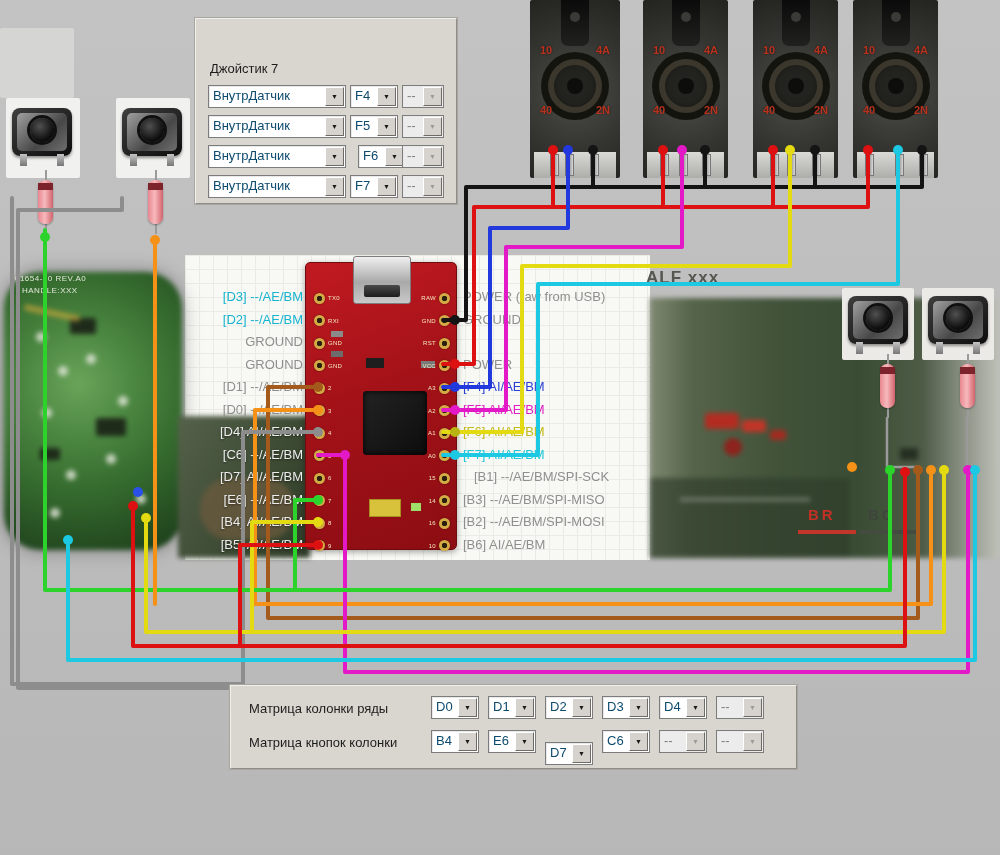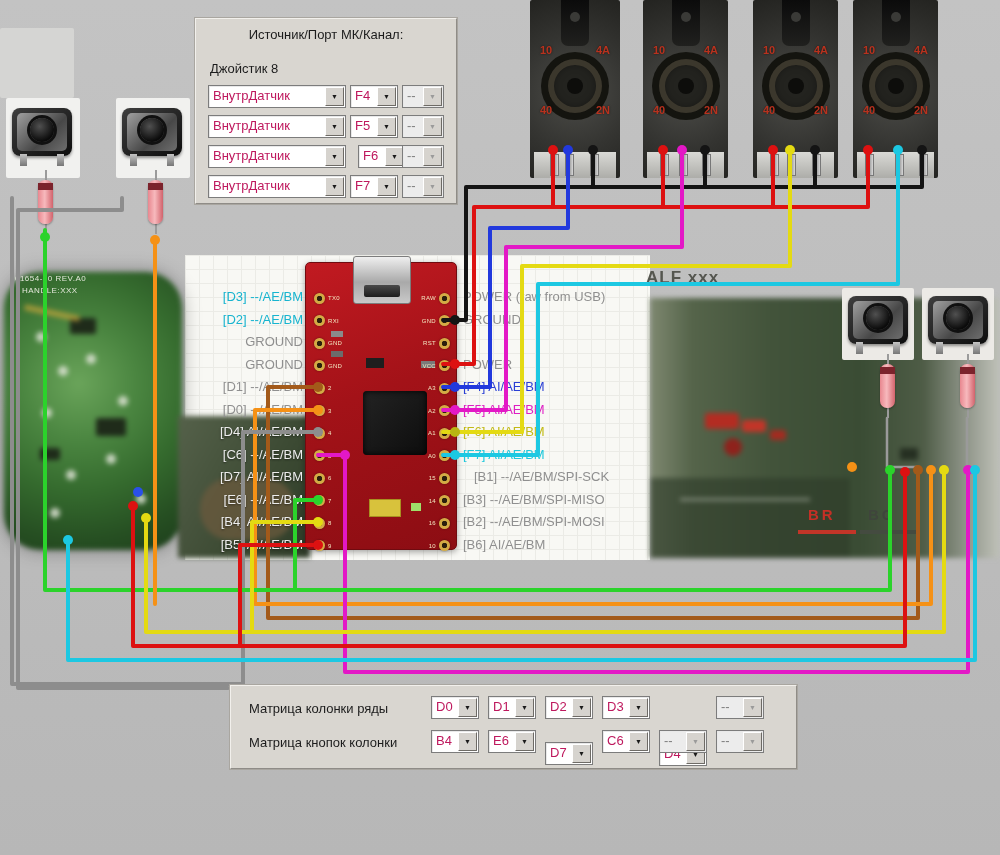--- a/index.html
+++ b/index.html
@@ -10,21 +10,21 @@
   
   .panel{position:absolute;background:#d9d6d0;z-index:8;
          border:1px solid;border-color:#f2f0ec #8f8c87 #8f8c87 #f2f0ec;
          box-shadow:0 0 0 1px #a9a6a0;}
   .panel-title{position:absolute;top:8px;left:0;width:100%;text-align:center;
          font-size:13px;color:#1c1c1c;}
   .panel-label{position:absolute;font-size:13px;color:#1c1c1c;white-space:nowrap;}
 
   .combo{position:absolute;height:21px;background:#fff;border:1px solid #7c7c7c;
          box-shadow:inset 1px 1px 0 #e9e9e9;}
-  .combo .cval{position:absolute;left:4px;top:2px;font-size:13px;color:#be185d;
+  .combo .cval{position:absolute;left:4px;top:2px;font-size:13px;color:#0c4a6e;
          white-space:nowrap;overflow:hidden;max-width:calc(100% - 22px);}
   .combo .cbtn{position:absolute;right:1px;top:1px;bottom:1px;width:17px;
          background:#d6d3ce;border:1px solid;border-color:#fff #6e6b66 #6e6b66 #fff;
          display:flex;align-items:center;justify-content:center;
          font-size:7px;color:#1a1a1a;}
   .combo.disabled{background:#ececec;}
   .combo.disabled .cval{color:#7e7e7e;}
   .combo.disabled .cbtn{color:#9a9a9a;}
 
   
@@ -219,22 +219,21 @@
       <div class="silk" style="right: 20px; top: 211px; text-align: right;">15</div>
       <div class="pad" style="left: 132.5px; top: 232px;"></div>
       <div class="silk" style="right: 20px; top: 233.5px; text-align: right;">14</div>
       <div class="pad" style="left: 132.5px; top: 254.5px;"></div>
       <div class="silk" style="right: 20px; top: 256px; text-align: right;">16</div>
       <div class="pad" style="left: 132.5px; top: 277px;"></div>
       <div class="silk" style="right: 20px; top: 278.5px; text-align: right;">10</div>
     </div>
 
   <div class="panel" id="source-panel" style="left:195px;top:18px;width:260px;height:184px;">
-    <div class="panel-title">Источник/Порт МК/Канал:</div>
-    <div class="panel-label" style="left:14px;top:42px;">Джойстик 8</div>
+    <div class="panel-label" style="left:14px;top:42px;">Джойстик 7</div>
     <div id="src-rows"></div>
   <div class="combo" style="left: 12px; top: 66px; width: 136px;">
         <span class="cval">ВнутрДатчик</span>
         <span class="cbtn">▼</span>
       </div>
       <div class="combo" style="left: 154px; top: 66px; width: 46px;">
         <span class="cval">F4</span>
         <span class="cbtn">▼</span>
       </div>
       <div class="combo disabled" style="left: 206px; top: 66px; width: 40px;">
@@ -291,21 +290,21 @@
         <span class="cbtn">▼</span>
       </div>
       <div class="combo" style="left: 314px; top: 10px; width: 46px;">
         <span class="cval">D2</span>
         <span class="cbtn">▼</span>
       </div>
       <div class="combo" style="left: 371px; top: 10px; width: 46px;">
         <span class="cval">D3</span>
         <span class="cbtn">▼</span>
       </div>
-      <div class="combo" style="left: 428px; top: 10px; width: 46px; margin-top: 47px;">
+      <div class="combo" style="left: 428px; top: 10px; width: 46px;">
         <span class="cval">D4</span>
         <span class="cbtn">▼</span>
       </div>
       <div class="combo disabled" style="left: 485px; top: 10px; width: 46px;">
         <span class="cval">--</span>
         <span class="cbtn">▼</span>
       </div>
       <div class="combo" style="left: 200px; top: 44px; width: 46px;">
         <span class="cval">B4</span>
         <span class="cbtn">▼</span>

